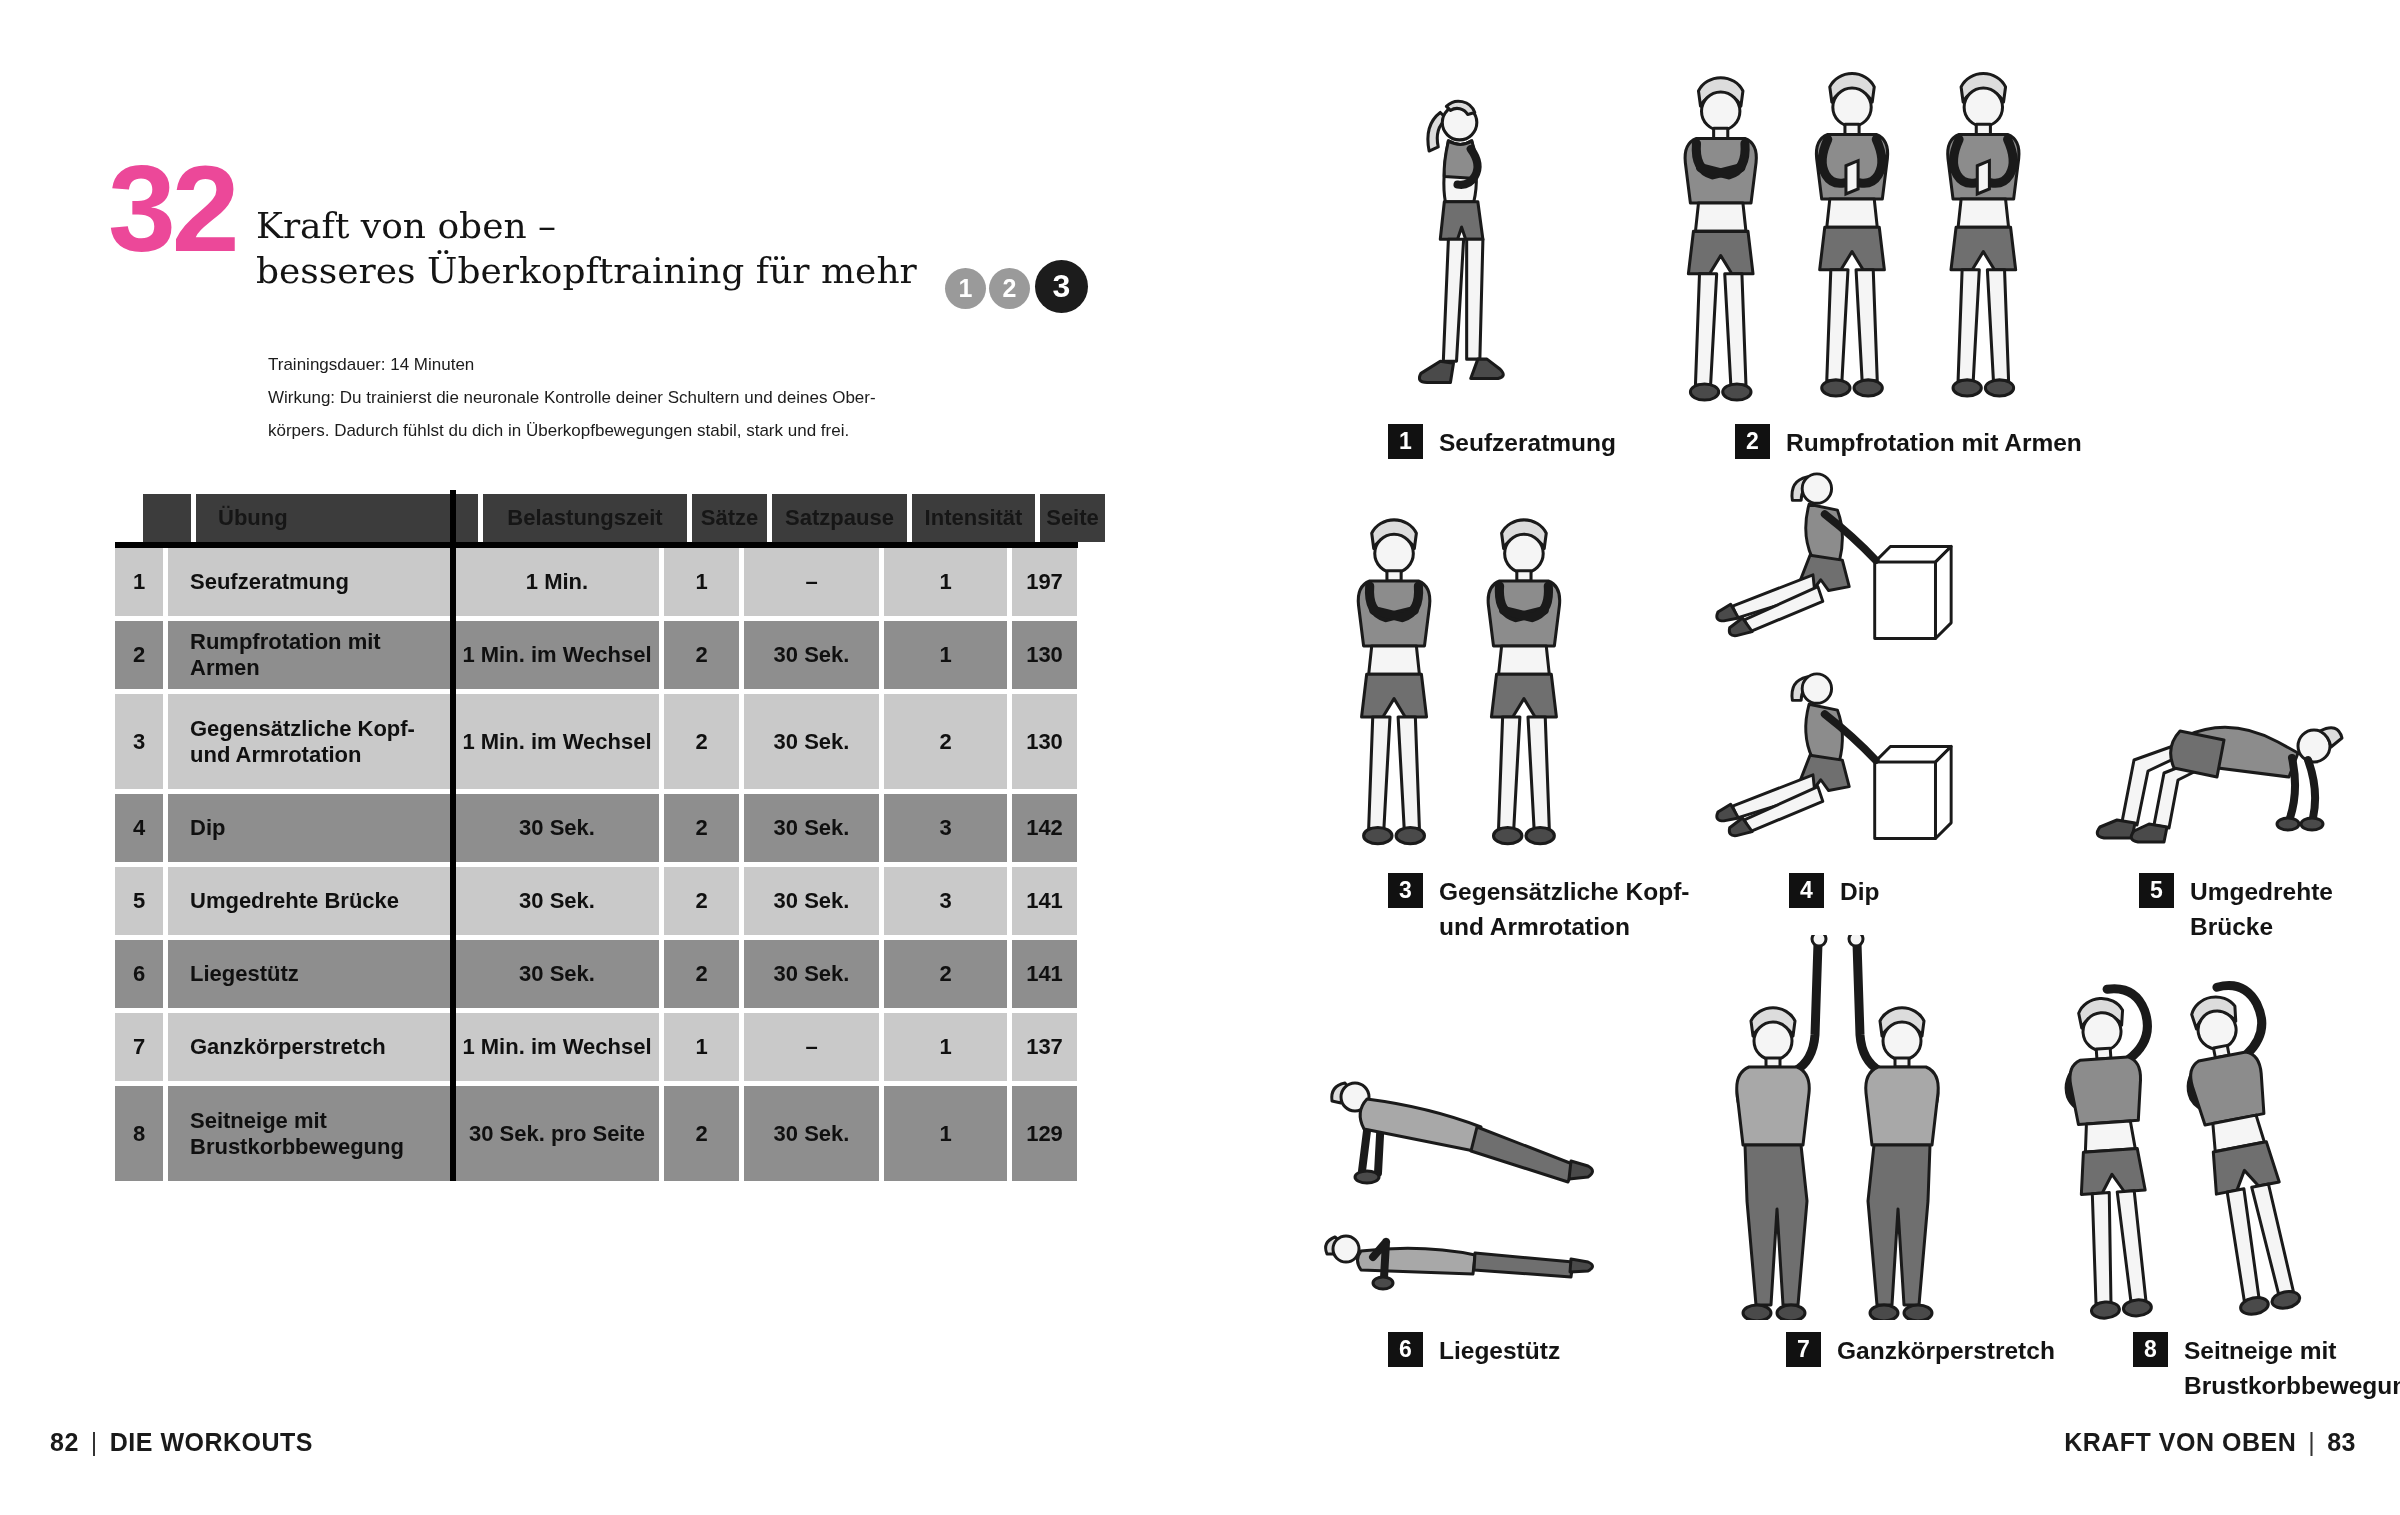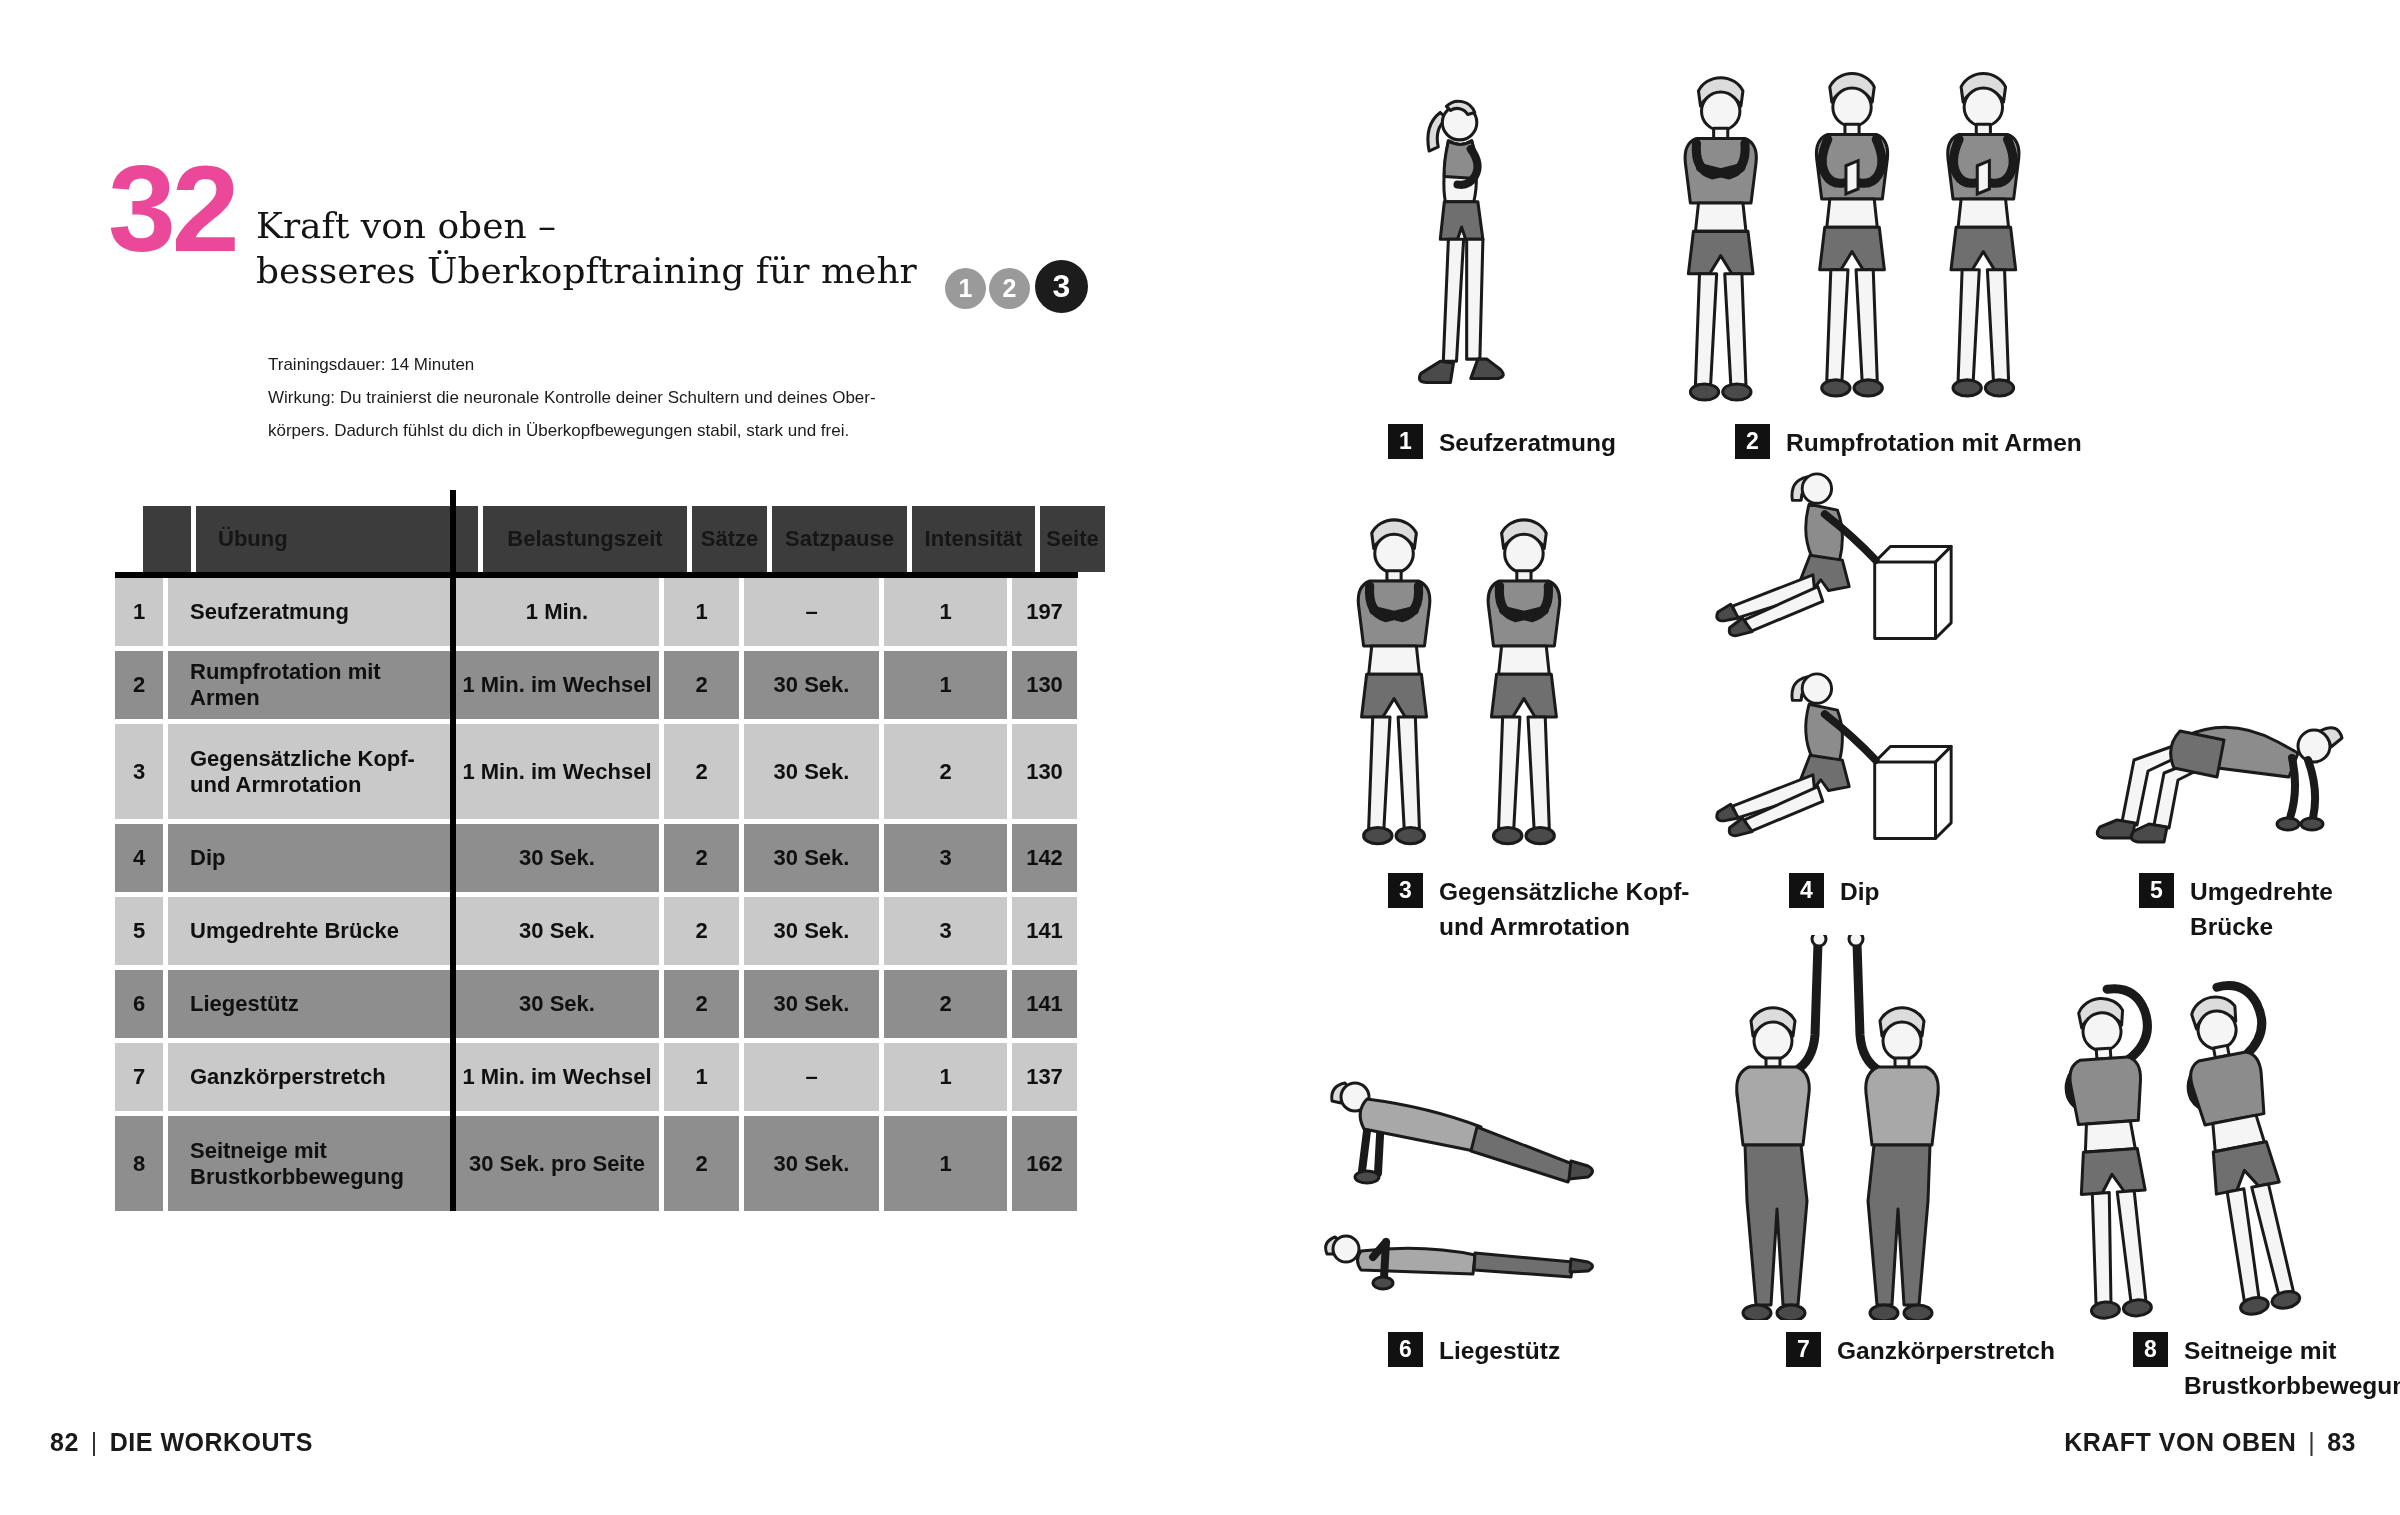--- a/index.html
+++ b/index.html
@@ -22,21 +22,21 @@
     position:absolute;border-radius:50%;display:flex;align-items:center;justify-content:center;
     color:#ffffff;font-weight:700;
   }
   .badge.gray{width:41px;height:41px;background:#9a9a9a;font-size:25px;top:10px;}
   .badge.black{width:53px;height:53px;background:#1c1c1c;font-size:32px;top:2px;}
   #meta-block{position:absolute;left:268px;top:348px;width:840px;font-size:17px;line-height:33px;color:#1c1c1c;}
   
   #workout-table{position:absolute;left:115px;top:490px;width:963px;}
   .trow{display:grid;grid-template-columns:48px 282px 204px 75px 135px 123px 65px;column-gap:5px;}
   .trow + .trow{margin-top:5px;}
-  .trow.thead{height:66px;margin-top:16px;padding-left:28px;}
+  .trow.thead{height:48px;margin-top:4px;padding-left:28px;}
   .trow.h68{height:68px;}
   .trow.h95{height:95px;}
   #header-underline{height:6px;background:#000;margin:0 0 0 0;}
   .cell{display:flex;align-items:center;justify-content:center;text-align:center;
         font-weight:700;font-size:22px;line-height:26px;color:#101010;}
   .cell.name{justify-content:flex-start;text-align:left;padding-left:22px;}
   .thead .cell{background:#3c3c3c;color:#161616;}
   .rowlight .cell{background:#c9c9c9;}
   .rowdark  .cell{background:#8e8e8e;}
   #table-divider{position:absolute;left:335px;top:0;bottom:0;width:6px;background:#000;}
@@ -226,21 +226,21 @@
 
     <div class="trow rowdark h95">
       <div class="cell">8</div>
       <div class="cell name">
         <span><span>Seitneige mit</span><br><span>Brustkorbbewegung</span></span>
       </div>
       <div class="cell">30 Sek. pro Seite</div>
       <div class="cell">2</div>
       <div class="cell">30 Sek.</div>
       <div class="cell">1</div>
-      <div class="cell">162</div>
+      <div class="cell">129</div>
     </div>
 
     <div id="table-divider"></div>
   </div>
 
   <div class="footer" id="footer-left">
     <span>82</span><span class="sep">|</span><span>DIE WORKOUTS</span>
   </div>
 
   <div class="illu" style="left:1378px;top:82px;width:155px;height:335px">

